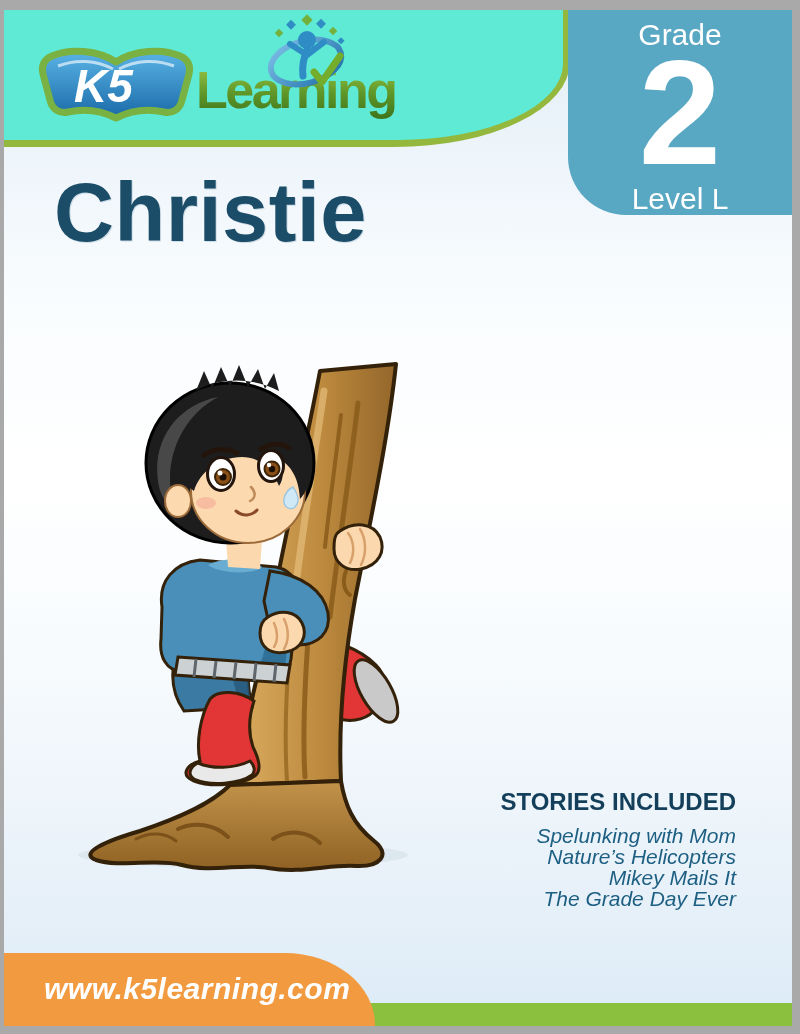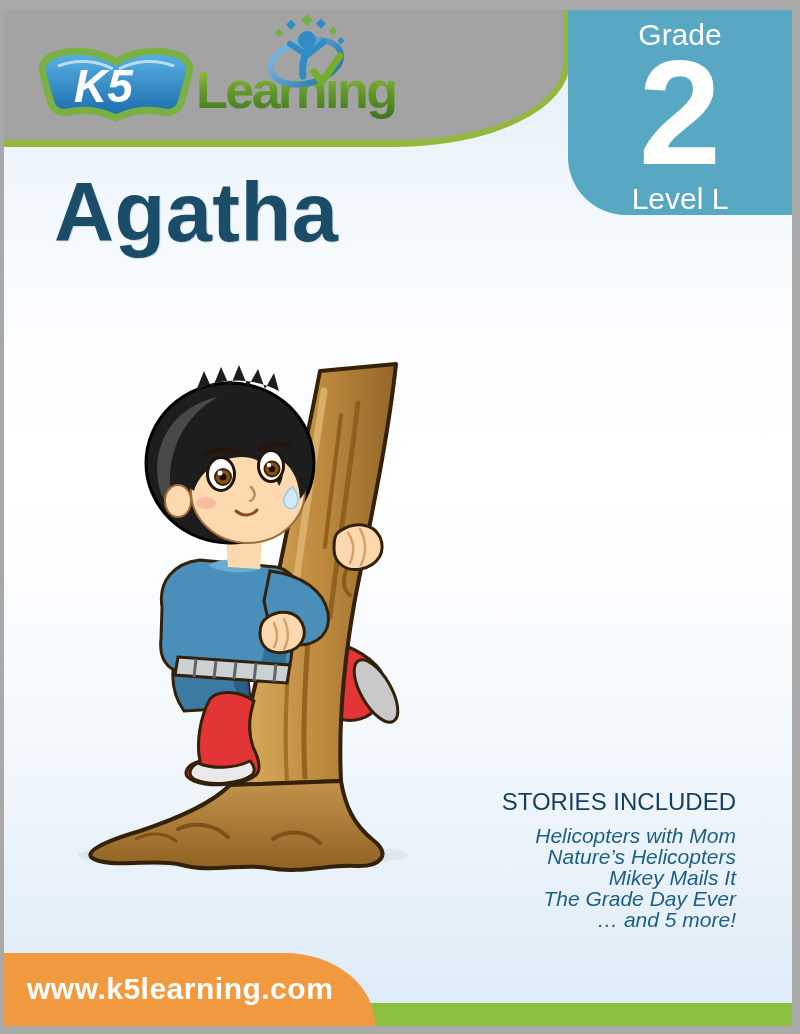--- a/index.html
+++ b/index.html
@@ -14,21 +14,21 @@
     font-family:"Liberation Sans", sans-serif;
   }
   
   .logo-panel-outer{
     position:absolute; left:0; top:0; width:566px; height:137px;
     background:#94b83d;
     border-bottom-right-radius:175px 85px;
   }
   .logo-panel-inner{
     position:absolute; left:0; top:0; right:7px; bottom:7px;
-    background:#a3a3a3;
+    background:#5eead4;
     border-bottom-right-radius:165px 76px;
     text-decoration:underline;
   }
   .logo-svg{ position:absolute; left:24px; top:2px; }
   
   .grade-badge{
     position:absolute; right:0; top:0; width:224px; height:205px;
     background:#58a7c3;
     border-bottom-left-radius:58px;
     color:#fff; text-align:center;
@@ -41,37 +41,37 @@
   .title{
     position:absolute; left:50px; top:168px;
     font-size:83px; line-height:70px; font-weight:bold;
     color:#1c4d68; letter-spacing:0.5px;
     text-shadow:1px 1px 0 rgba(180,200,215,.6);
   }
   
   .illustration{ position:absolute; left:54px; top:350px; width:360px; height:512px; }
   
   .stories{ position:absolute; right:56px; top:778px; text-align:right; }
-  .stories-heading{ font-size:24px; line-height:28px; font-weight:normal; color:#143f5a; margin-bottom:9px; }
+  .stories-heading{ font-size:24px; line-height:28px; font-weight:bold; color:#143f5a; margin-bottom:9px; }
   .story{ font-size:21px; line-height:21px; font-style:italic; color:#1d5f82; }
   
   .footer-green-strip{
     position:absolute; left:350px; right:0; bottom:0; height:23px;
     background:#8bbf3e; z-index:1;
   }
   .footer-bar{
     position:absolute; left:0; bottom:0; width:371px; height:73px;
     background:#f29a40;
     border-top-right-radius:90px 72px;
     z-index:2;
     display:flex; align-items:center;
   }
   .site-url{
-    padding-left:23px; padding-bottom:2px;
-    color:#fff; font-size:30px; font-weight:bold; 
+    padding-left:40px; padding-bottom:2px;
+    color:#fff; font-size:30px; font-weight:bold; font-style:italic;
     letter-spacing:0.5px;
   }
 </style>
 </head>
 <body>
 
 <div class="page">
 
   <div class="logo-panel-outer">
     <div class="logo-panel-inner">
@@ -122,21 +122,21 @@
     </div>
   </div>
 
   <div class="grade-badge">
     <div class="grade-label">Grade</div>
     <div class="grade-number">2</div>
     <div class="grade-level">Level L</div>
   </div>
 
   <div class="title">
-    <div>Agatha</div>
+    <div>Christie</div>
   </div>
 
   <svg class="illustration" viewBox="0 0 360 510">
     <defs>
       <linearGradient id="trunkGrad" x1="0" y1="0" x2="1" y2="0">
         <stop offset="0" stop-color="#dcae62"></stop>
           <stop offset="0.55" stop-color="#bd8a3e"></stop>
           <stop offset="1" stop-color="#93662a"></stop>
       </linearGradient>
       <linearGradient id="rootGrad" x1="0" y1="0" x2="0" y2="1">
@@ -230,25 +230,24 @@
       <g>
         <path d="M282,170 C296,160 315,162 322,176 C328,190 321,204 303,208 C288,211 276,202 276,188
                  C276,178 277,173 282,170 Z" fill="#fcd8ae" stroke="#33210a" stroke-width="3"></path>
         <path d="M290,172 C296,180 297,192 292,202 M302,168 C308,178 309,192 303,204" fill="none" stroke="#d8a06b" stroke-width="2.5" stroke-linecap="round"></path>
       </g>
     </g>
   </svg>
 
   <div class="stories">
     <div class="stories-heading">STORIES INCLUDED</div>
-    <div class="story">Helicopters with Mom</div>
+    <div class="story">Spelunking with Mom</div>
     <div class="story">Nature’s Helicopters</div>
     <div class="story">Mikey Mails It</div>
     <div class="story">The Grade Day Ever</div>
-    <div class="story">… and 5 more!</div>
   </div>
 
   <div class="footer-green-strip"></div>
   <div class="footer-bar">
     <div class="site-url">www.k5learning.com</div>
   </div>
 
 </div>
 
 </body></html>

